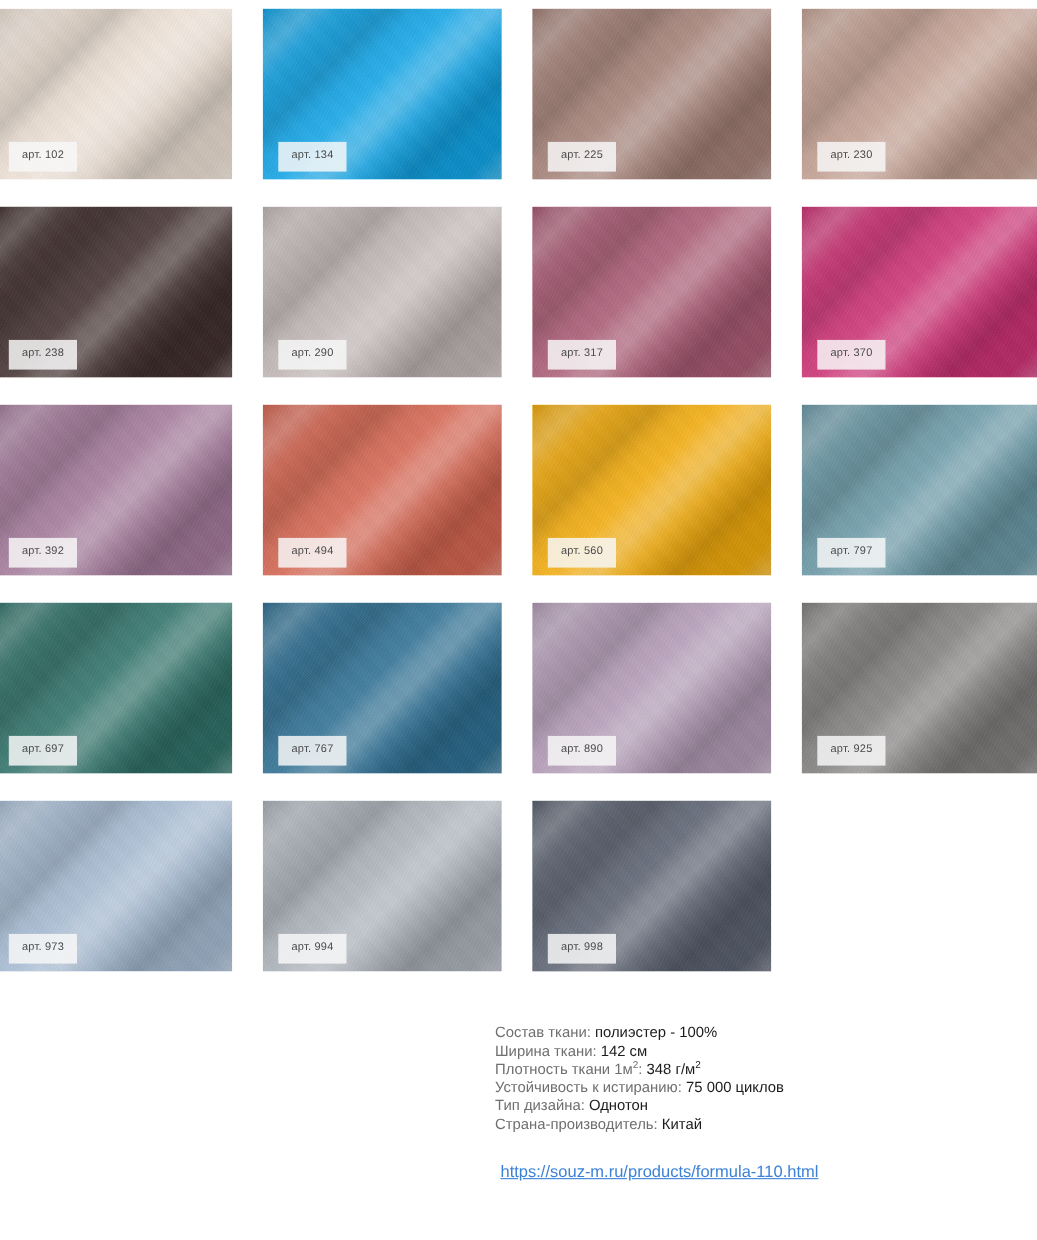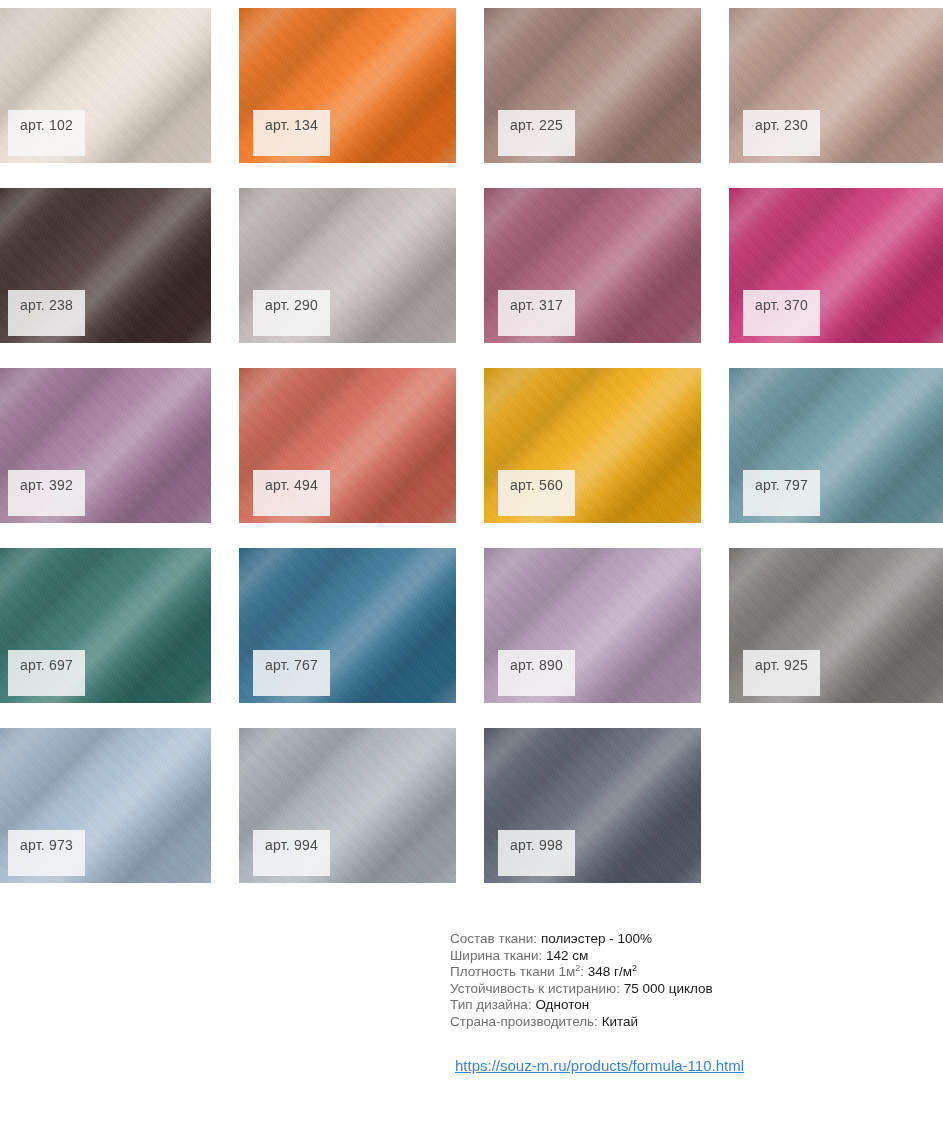--- a/index.html
+++ b/index.html
@@ -74,23 +74,23 @@
         rgba(255,255,255,0.07) 0px, rgba(255,255,255,0.07) 1px,
         rgba(0,0,0,0.06) 1px, rgba(0,0,0,0.06) 3px);
   }
 
   .swatch-label {
     position: absolute;
     left: 14px;
     bottom: 7px;
     background: rgba(248,248,248,0.84);
     color: #4a4a4a;
-    font-size: 14px;
+    font-size: 10px;
     line-height: 1;
-    padding: 8px 12px 24px 12px;
+    padding: 8px 12px 9px 12px;
     letter-spacing: 0.2px;
     white-space: nowrap;
   }
 
   
   .spec-block {
     position: absolute;
     left: 450px;
     top: 931px;
     width: 470px;
@@ -124,21 +124,21 @@
 </style>
 </head>
 <body>
 
 <div class="swatch-grid">
     <div class="swatch" style="background: rgb(239, 226, 214);">
       <div class="swatch-fabric"></div>
       <div class="swatch-nap"></div>
       <div class="swatch-label">арт. 102</div>
     </div>
-    <div class="swatch" style="background: #f97316;">
+    <div class="swatch" style="background: #0ea5e9;">
       <div class="swatch-fabric"></div>
       <div class="swatch-nap"></div>
       <div class="swatch-label">арт. 134</div>
     </div>
     <div class="swatch" style="background: rgb(165, 129, 119);">
       <div class="swatch-fabric"></div>
       <div class="swatch-nap"></div>
       <div class="swatch-label">арт. 225</div>
     </div>
     <div class="swatch" style="background: rgb(197, 161, 147);">

